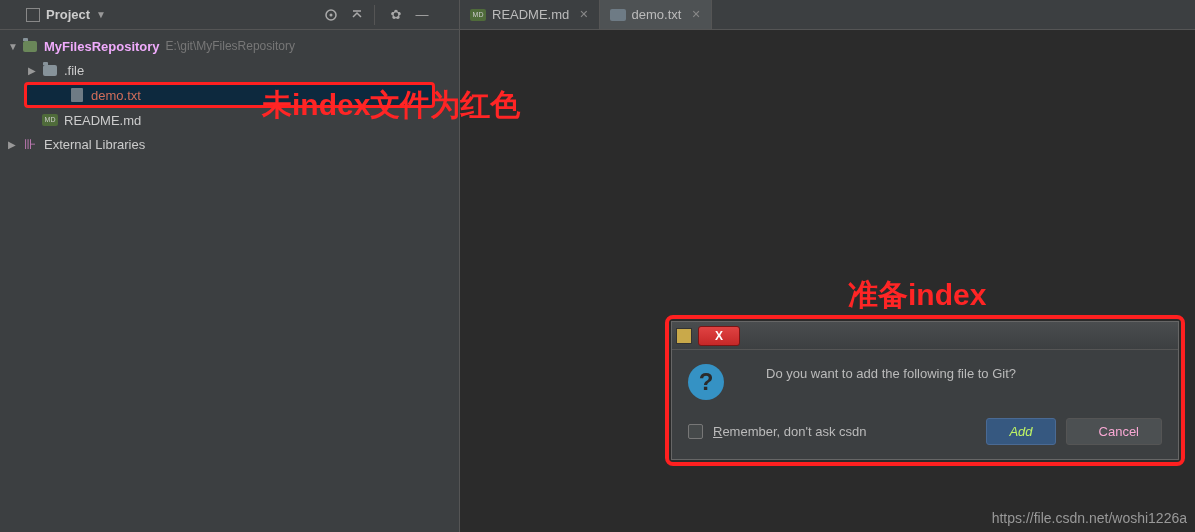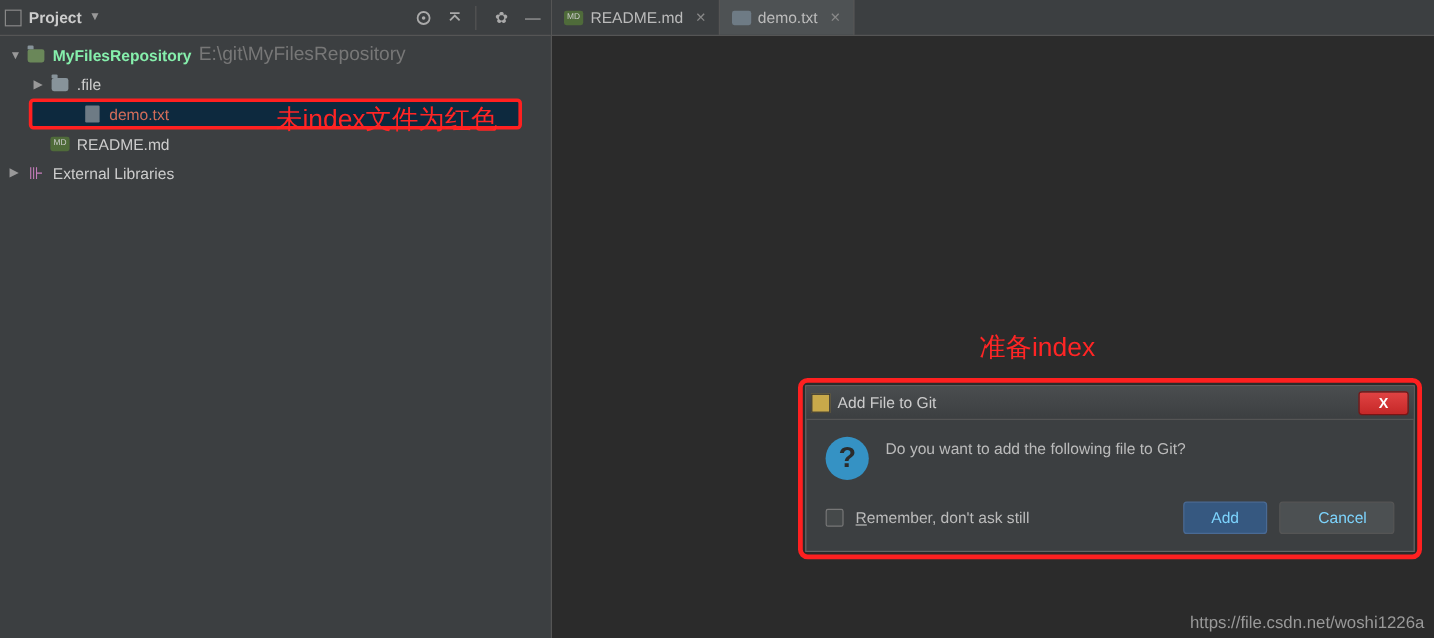--- a/index.html
+++ b/index.html
@@ -1,19 +1,19 @@
 <!DOCTYPE html>
 <html><head>
   <meta charset="utf-8">
   <style>
     * { margin: 0; padding: 0; box-sizing: border-box; font-family: "Segoe UI", Arial, sans-serif; }
     body { width: 1195px; height: 532px; background: #3c3f41; color: #bbbbbb; font-size: 13px; position: relative; overflow: hidden; }
     
     .sidebar { width: 460px; height: 100%; background: #3c3f41; border-right: 1px solid #555; float: left; }
-    .sidebar-header { height: 30px; display: flex; align-items: center; padding: 0 4px; border-bottom: 1px solid #555; background: #3c3f41; }
+    .sidebar-header { height: 30px; display: flex; align-items: center; padding: 0 26px; border-bottom: 1px solid #555; background: #3c3f41; }
     .project-icon { width: 14px; height: 14px; border: 1px solid #888; margin-right: 6px; }
     .project-label { color: #ccc; font-weight: bold; }
     .dropdown-arrow { margin-left: 6px; font-size: 10px; color: #999; }
     .header-spacer { flex: 1; }
     .header-btn { width: 22px; height: 22px; display: flex; align-items: center; justify-content: center; margin-left: 4px; cursor: pointer; color: #aaa; }
     .header-sep { width: 1px; height: 20px; background: #555; margin: 0 6px; }
     
     .tree { padding: 4px 0; }
     .tree-row { display: flex; align-items: center; height: 24px; padding: 0 8px; cursor: pointer; }
     .tree-row.selected { background: #0d293e; }
@@ -24,50 +24,50 @@
     .tree-arrow { width: 10px; font-size: 10px; color: #999; margin-right: 4px; }
     .tree-icon { width: 16px; height: 16px; margin-right: 6px; display: flex; align-items: center; justify-content: center; font-size: 10px; }
     .folder-icon { background: #87939a; border-radius: 2px; width: 14px; height: 11px; position: relative; }
     .folder-icon::before { content: ""; position: absolute; top: -3px; left: 0; width: 5px; height: 3px; background: #87939a; border-radius: 1px 1px 0 0; }
     .file-icon { background: #6e7b85; width: 12px; height: 14px; border-radius: 1px; }
     .md-icon { background: #4f6b3a; width: 16px; height: 12px; border-radius: 2px; font-size: 7px; color: #ccc; line-height: 12px; text-align: center; }
     .lib-icon { color: #c77dbb; font-size: 14px; }
     .scratch-icon { background: #3592c4; border-radius: 50%; width: 12px; height: 12px; }
     .tree-label { color: #ccc; }
     .tree-label.red { color: #d16d5a; }
-    .tree-label.bold { font-weight: bold; color: #86efac; }
-    .tree-path { color: #777; margin-left: 6px; font-size: 16px; }
+    .tree-label.bold { font-weight: bold; color: #f0abfc; }
+    .tree-path { color: #777; margin-left: 6px; font-size: 12px; }
     
-    .annotation { position: absolute; color: #ff2525; font-size: 22px; font-weight: normal; font-family: "Microsoft YaHei", sans-serif; }
+    .annotation { position: absolute; color: #ff2525; font-size: 30px; font-weight: bold; font-family: "Microsoft YaHei", sans-serif; margin-left: 32px; }
     
     .editor-area { margin-left: 460px; height: 100%; background: #2b2b2b; }
     .tab-bar { height: 30px; background: #3c3f41; display: flex; border-bottom: 1px solid #555; }
     .tab { display: flex; align-items: center; padding: 0 10px; border-right: 1px solid #555; cursor: pointer; }
     .tab.active { background: #4e5254; }
     .tab-icon { width: 16px; height: 12px; margin-right: 6px; border-radius: 2px; font-size: 7px; text-align: center; line-height: 12px; }
     .tab-close { margin-left: 10px; color: #888; font-size: 11px; }
     
     .dialog-wrapper { position: absolute; left: 665px; top: 315px; width: 520px; border: 4px solid #ff2020; border-radius: 8px; padding: 2px; }
     .dialog { background: #3c3f41; border: 1px solid #666; }
     .dialog-titlebar { background: linear-gradient(#4a4d4f, #3c3f41); height: 28px; display: flex; align-items: center; padding: 0 4px; border-bottom: 1px solid #555; }
     .dialog-icon { width: 16px; height: 16px; background: #c9a94a; border: 1px solid #333; margin-right: 6px; }
     .dialog-title { color: #ccc; font-size: 13px; flex: 1; }
     .dialog-close { width: 42px; height: 20px; background: linear-gradient(#e04343,#c62828); border-radius: 3px; display: flex; align-items: center; justify-content: center; color: #fff; font-weight: bold; font-size: 12px; cursor: pointer; border: 1px solid #7a1515; }
     .dialog-body { padding: 14px 16px 10px; }
     .dialog-top { display: flex; gap: 14px; }
     .q-icon { width: 36px; height: 36px; border-radius: 50%; background: #3592c4; display: flex; align-items: center; justify-content: center; color: #2b2b2b; font-size: 24px; font-weight: bold; flex-shrink: 0; }
     .dialog-text { color: #bbb; line-height: 1.5; font-size: 13px; }
-    .dialog-text p { margin-bottom: 10px; }
+    .dialog-text p { margin-bottom: 10px; margin-left: 28px; }
     .dialog-footer { display: flex; align-items: center; padding: 8px 16px 14px; gap: 10px; }
     .checkbox { width: 15px; height: 15px; border: 1px solid #777; border-radius: 2px; background: #45494a; cursor: pointer; }
     .checkbox-label { color: #bbb; flex: 1; font-size: 13px; }
     .u { text-decoration: underline; }
     .btn { padding: 5px 22px; border-radius: 3px; cursor: pointer; font-size: 13px; border: 1px solid #555; }
-    .btn-primary { background: #365880; color: #7dd3fc; border-color: #4a6a94; }
-    .btn-default { background: #4c5052; color: #7dd3fc; padding-left: 32px; }
+    .btn-primary { background: #365880; color: #bef264; border-color: #4a6a94; font-style: italic; }
+    .btn-default { background: #4c5052; color: #f9a8d4; padding-left: 32px; }
     
     .watermark { position: absolute; right: 8px; bottom: 6px; color: #999; font-size: 14px; font-family: Arial; }
   </style>
 </head>
 <body>
 
 <div class="sidebar">
   <div class="sidebar-header">
     <span class="project-icon"></span>
     <span class="project-label">Project</span>
@@ -141,33 +141,32 @@
   </div>
 </div>
 
 <div class="annotation" style="left:230px; top:85px;">未index文件为红色</div>
 <div class="annotation" style="left:816px; top:275px;">准备index</div>
 
 <div class="dialog-wrapper">
   <div class="dialog">
     <div class="dialog-titlebar">
       <span class="dialog-icon"></span>
-      <span class="dialog-title">Add File to Git</span>
       <span class="dialog-close">X</span>
     </div>
     <div class="dialog-body">
       <div class="dialog-top">
         <div class="q-icon">?</div>
         <div class="dialog-text">
           <p><span>Do you want to add the following file to Git?</span><br></p>
         </div>
       </div>
     </div>
     <div class="dialog-footer">
       <span class="checkbox"></span>
-      <span class="checkbox-label"><span class="u">R</span><span>emember, don't ask still</span></span>
+      <span class="checkbox-label"><span class="u">R</span><span>emember, don't ask csdn</span></span>
       <span class="btn btn-primary">Add</span>
       <span class="btn btn-default">Cancel</span>
     </div>
   </div>
 </div>
 
 <div class="watermark">https://file.csdn.net/woshi1226a</div>
 
 </body></html>

